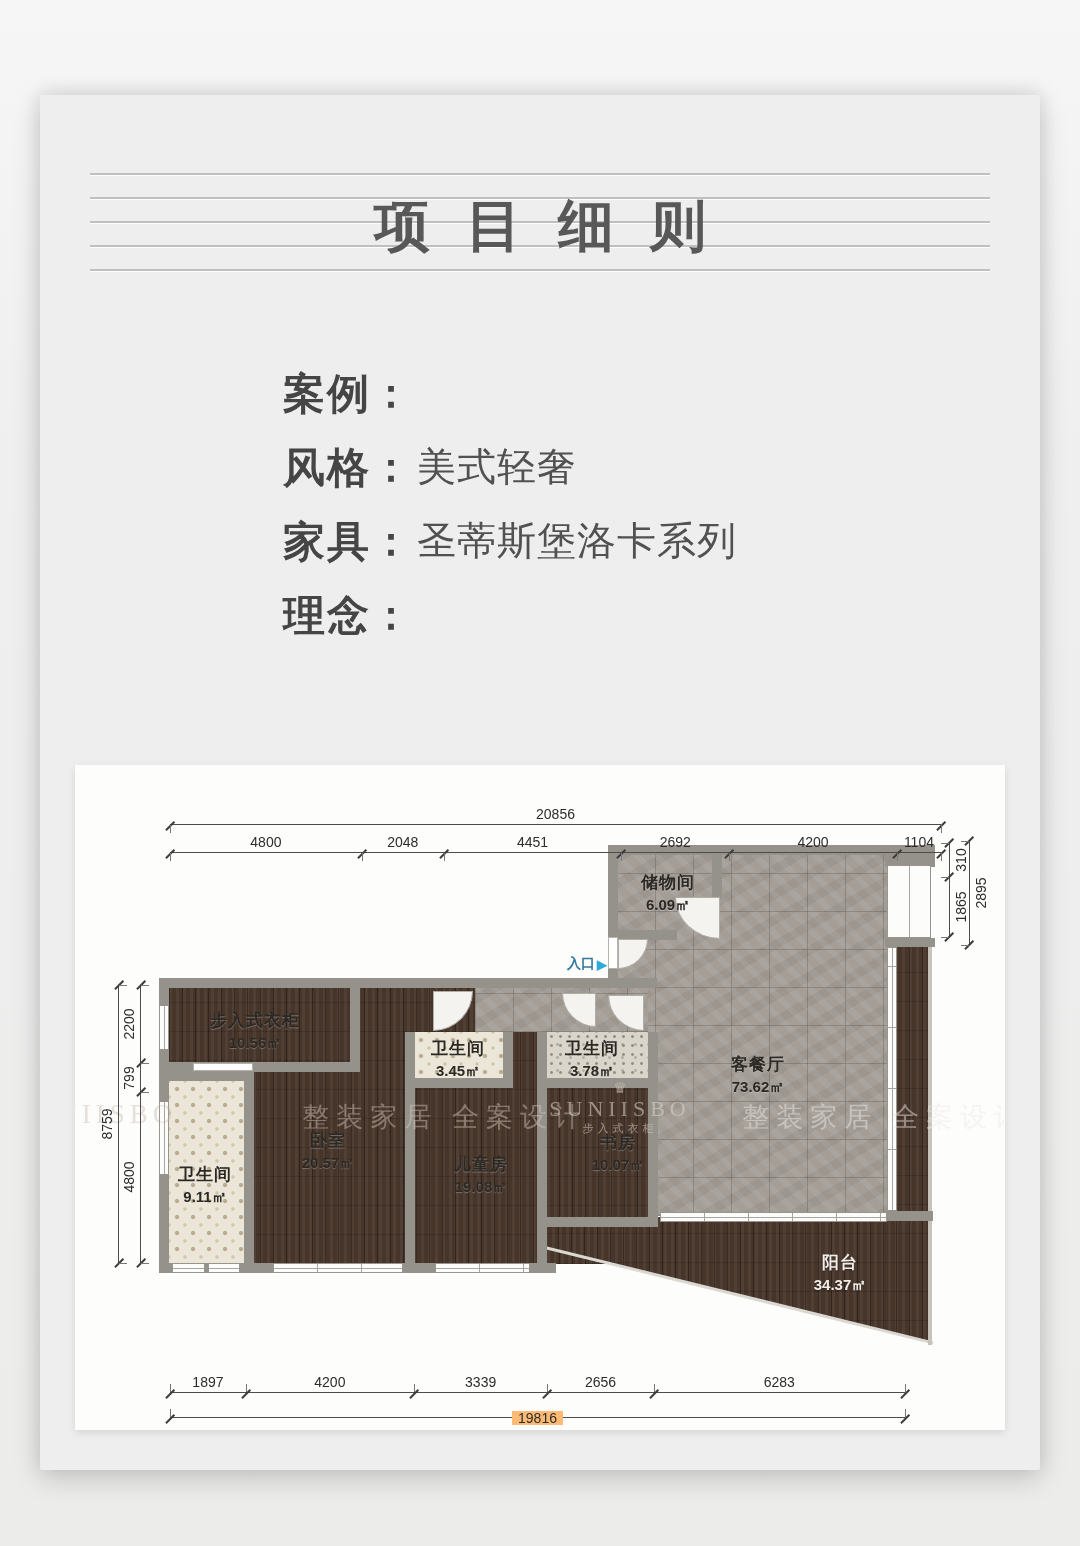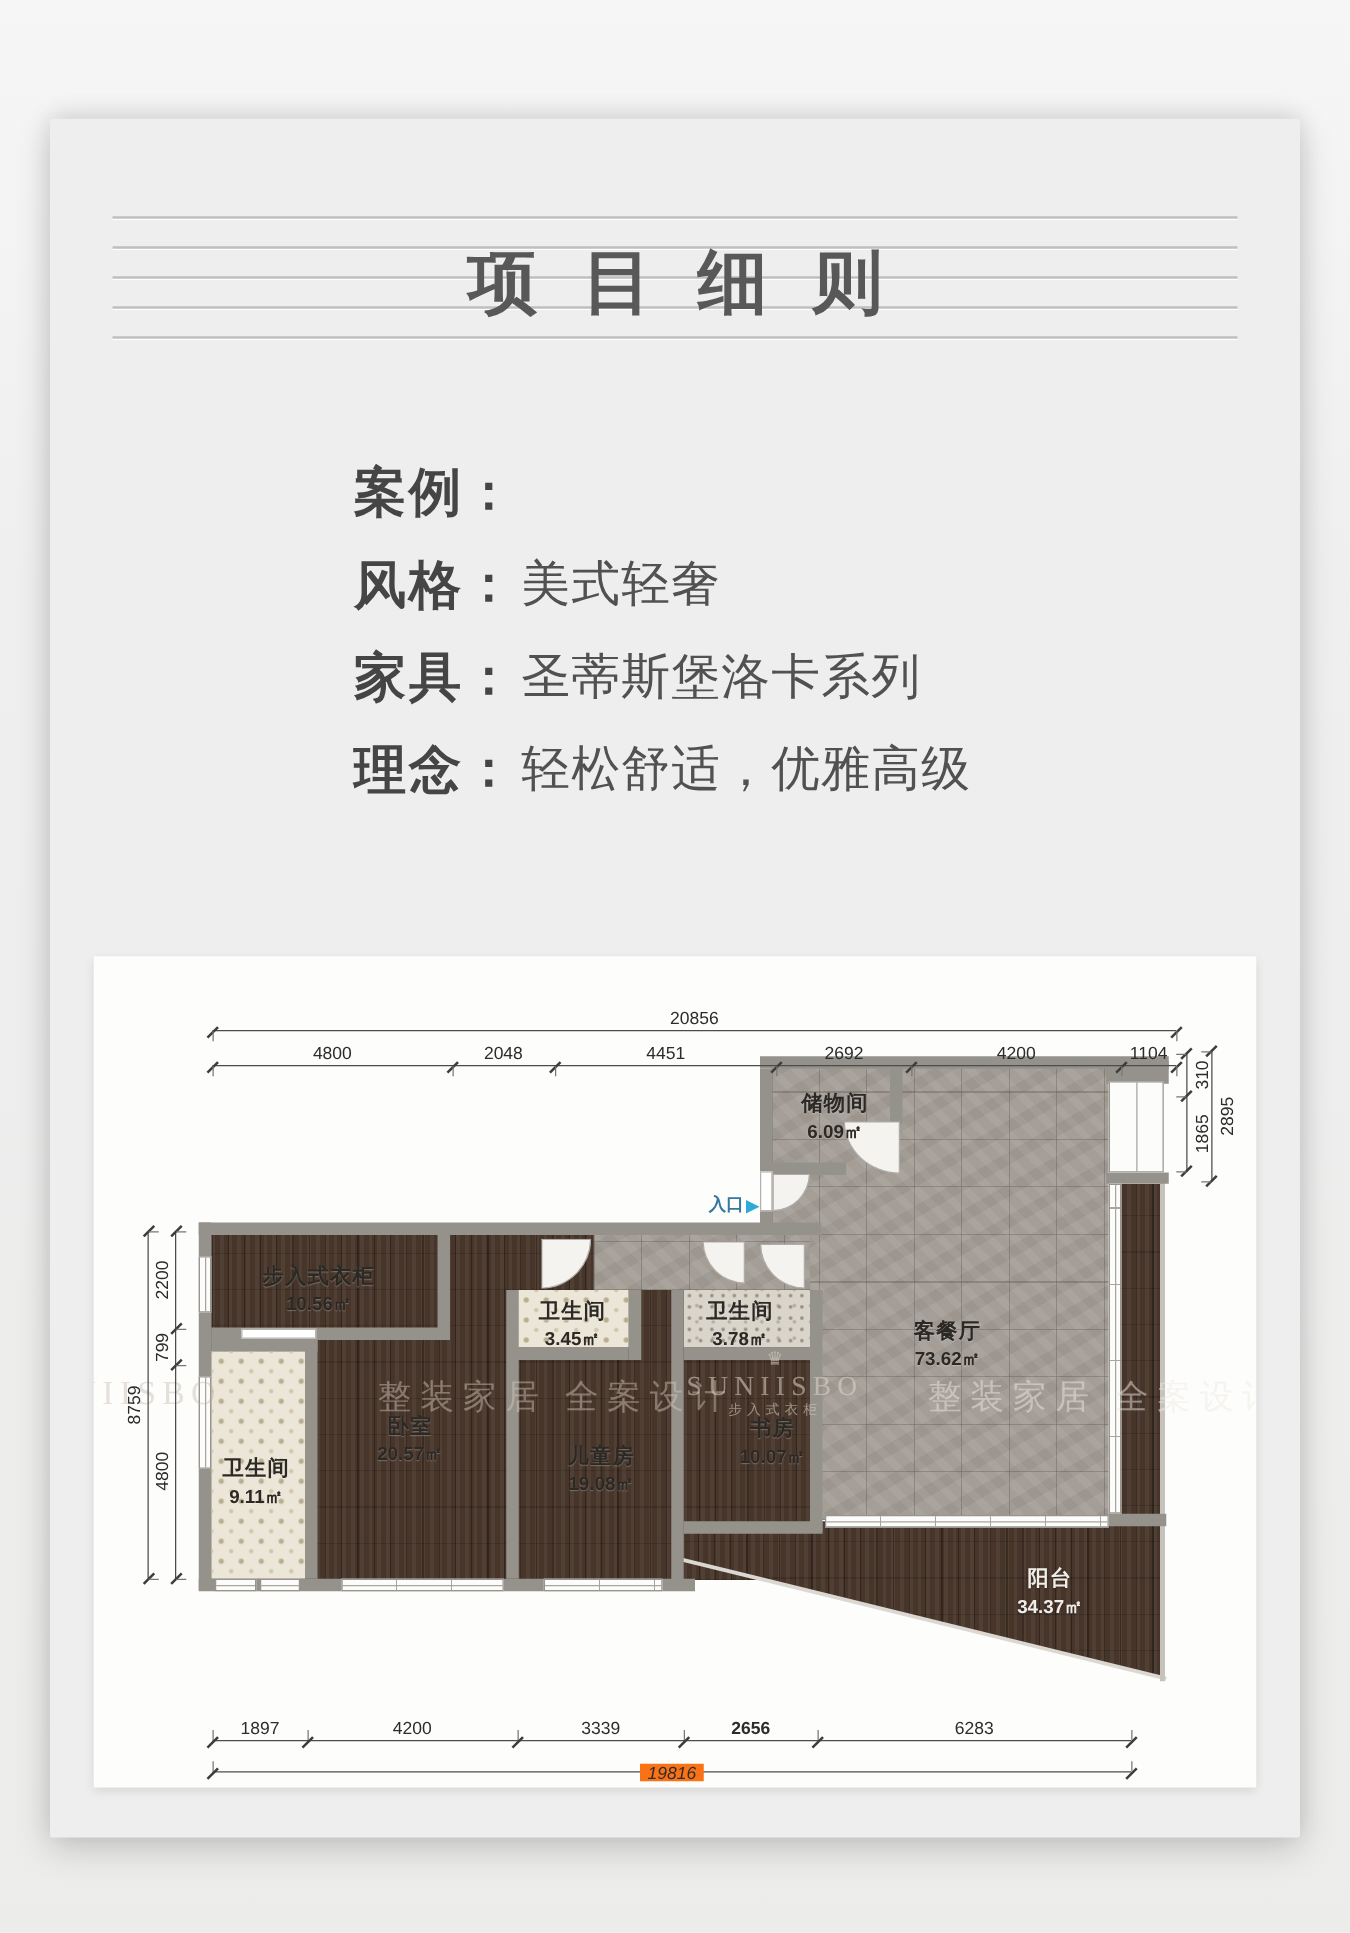--- a/index.html
+++ b/index.html
@@ -67,21 +67,21 @@
   
   .dim{position:absolute;display:flex;z-index:5;}
   .dlbl{font-size:14px;color:#2c2c2c;line-height:1;white-space:nowrap;}
   .dim.h{flex-direction:row;height:20px;}
   .dim.h::before{content:'';position:absolute;left:0;right:0;bottom:0;height:1px;background:#4c4c4c;}
   .dim.h .seg{position:relative;flex-basis:0;display:flex;align-items:flex-end;justify-content:center;min-width:0;}
   .dim.h .seg .dlbl{padding-bottom:4px;}
   .dim.h .seg::before{content:'';position:absolute;left:-6px;bottom:-1px;width:12px;height:1.5px;background:#3c3c3c;transform:rotate(-45deg);}
   .dim.h .seg::after{content:'';position:absolute;left:0;bottom:-8px;width:1px;height:8px;background:#777;}
   .dim.h.up .seg::after{bottom:1px;}
-  .dim.h.lift .seg .dlbl{background:#f97316;padding:0 6px 0;margin-bottom:-7px;position:relative;z-index:2;font-style:italic;}
+  .dim.h.lift .seg .dlbl{background:#fdba74;padding:0 6px 0;margin-bottom:-7px;position:relative;z-index:2;}
   .dim.v{flex-direction:column;width:20px;}
   .dim.v::before{content:'';position:absolute;top:0;bottom:0;width:1px;background:#4c4c4c;}
   .dim.v.lr::before{right:0;}
   .dim.v.ll::before{left:0;}
   .dim.v .seg{position:relative;flex-basis:0;min-height:0;}
   .dim.v .seg .dlbl{position:absolute;top:50%;left:50%;transform:translate(-50%,-50%) rotate(-90deg);}
   .dim.v.ll .seg .dlbl{left:60%;}
   .dim.v.lr .seg .dlbl{left:40%;}
   .dim.v.lr .seg::before{content:'';position:absolute;right:-6px;top:-1px;width:12px;height:1.5px;background:#3c3c3c;transform:rotate(-45deg);}
   .dim.v.lr .seg::after{content:'';position:absolute;right:-8px;top:0;width:8px;height:1px;background:#777;}
@@ -112,21 +112,20 @@
         <span class="ivalue">美式轻奢</span>
     </div>
     <div class="irow">
       <span class="ilabel">家具</span>
         <span class="isep">：</span>
         <span class="ivalue">圣蒂斯堡洛卡系列</span>
     </div>
     <div class="irow">
       <span class="ilabel">理念</span>
         <span class="isep">：</span>
-        <span class="ivalue">轻松舒适，优雅高级</span>
     </div>
   </div>
 
   <div class="plan">
 
     <div class="floor gtile" style="left:542px;top:89px;width:270px;height:362px"></div>
     <div class="floor wood" style="left:94px;top:223px;width:479px;height:276px"></div>
     <div class="floor gtile" style="left:400px;top:223px;width:173px;height:44px"></div>
     <div class="floor ctile" style="left:94px;top:316px;width:75px;height:182px"></div>
     <div class="floor ctile" style="left:338px;top:267px;width:90px;height:46px"></div>
@@ -269,21 +268,21 @@
     <div class="dim h up" id="dimBottom" style="left:95px;top:608px;width:735px">
         <div class="seg" style="flex-grow: 1897;">
           <span class="dlbl">1897</span>
         </div>
         <div class="seg" style="flex-grow: 4200;">
           <span class="dlbl">4200</span>
         </div>
         <div class="seg" style="flex-grow: 3339;">
           <span class="dlbl">3339</span>
         </div>
-        <div class="seg" style="flex-grow: 2656; font-weight: bold;">
+        <div class="seg" style="flex-grow: 2656;">
           <span class="dlbl">2656</span>
         </div>
         <div class="seg" style="flex-grow: 6283;">
           <span class="dlbl">6283</span>
         </div>
         <div class="seg end" style="flex-grow: 0;"></div>
       </div>
     <div class="dim h up lift" id="dimBottomTotal" style="left:95px;top:633px;width:735px">
         <div class="seg" style="flex-grow: 19816;">
           <span class="dlbl">19816</span>

